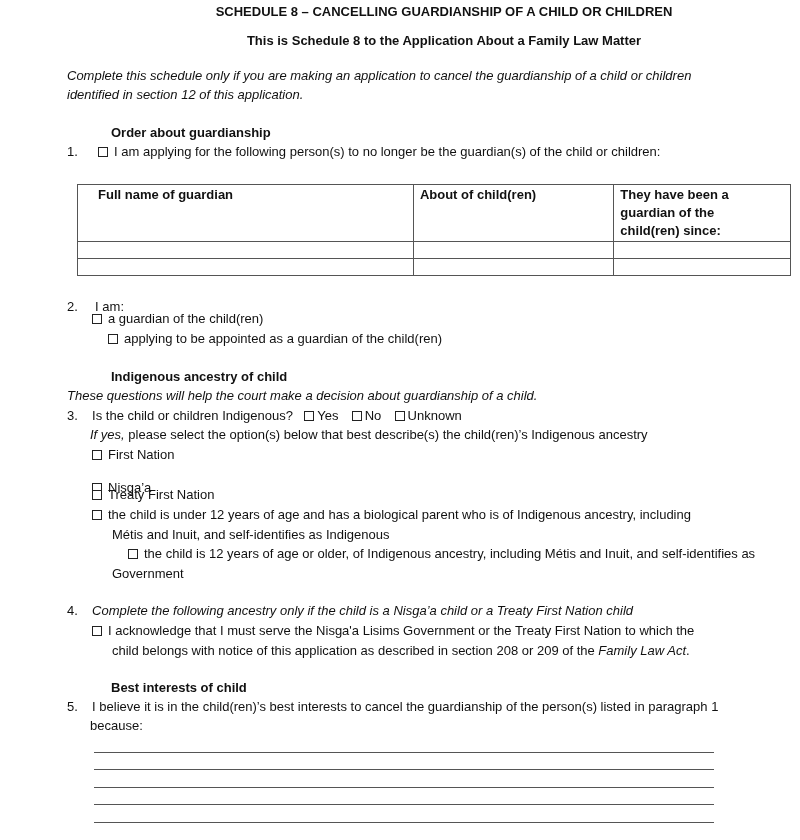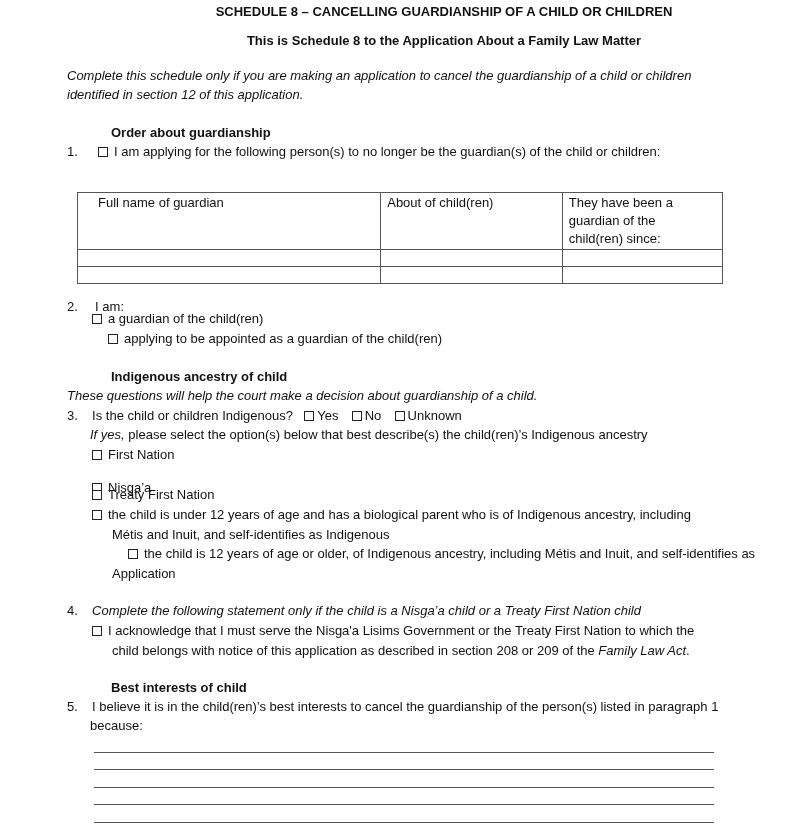--- a/index.html
+++ b/index.html
@@ -9,22 +9,22 @@
   }
   .abs { position: absolute; white-space: nowrap; }
   .b { font-weight: bold; margin-left: 44px; }
   .i { font-style: italic; text-align: center; }
   .center { left: 0; width: 800px; text-align: center; }
   .cb {
     display: inline-block; width: 10px; height: 10px; border: 1px solid #222;
     box-sizing: border-box; vertical-align: -1px; margin-right: 6px; background: #fff;
   }
   table.g {
-    position: absolute; left: 77px; top: 192px; width: 646px;
-    border-collapse: collapse; font-size: 13px;
+    position: absolute; left: 77px; top: 184px; width: 714px;
+    border-collapse: collapse; font-size: 13px; font-weight: bold;
   }
   table.g td { border: 1px solid #555; vertical-align: top; padding: 1px 6px 1px 6px; line-height: 18px; }
   table.g td.c1 { width: 283px; padding-left: 20px; }
   table.g td.c2 { width: 172px; }
   table.g td.c3 { width: 150px; }
   table.g tr.head td { height: 51px; }
   table.g tr.row td { height: 16px; padding: 0; }
   .line { position: absolute; left: 94px; width: 620px; height: 0; border-top: 1.5px solid #555; }
   u.g { text-decoration: underline; }
 </style>
@@ -106,26 +106,26 @@
 <div class="abs" style="left:92px; top:487px;">
   <span class="cb"></span><span>Treaty First Nation</span>
 </div>
 <div class="abs" style="left:92px; top:507px;">
   <span class="cb"></span><span>the child is under 12 years of age and has a biological parent who is of Indigenous ancestry, including</span>
 </div>
 <div class="abs" style="left:112px; top:527px;">Métis and Inuit, and self-identifies as Indigenous</div>
 <div class="abs" style="left:92px; top:546px;padding-left:36px;">
   <span class="cb"></span><span>the child is 12 years of age or older, of Indigenous ancestry, including Métis and Inuit, and self-identifies as</span>
 </div>
-<div class="abs" style="left:112px; top:566px;">Application</div>
+<div class="abs" style="left:112px; top:566px;">Government</div>
 
 <div class="abs" style="left:67px; top:603px;">
   <span>4.</span>
   <span style="display:inline-block; width:7px;"></span>
-  <span class="i"><span>Complete the following statement only if the child is a Nis</span><u class="g">g</u><span>a’a child or a Treaty First Nation child</span></span>
+  <span class="i"><span>Complete the following ancestry only if the child is a Nis</span><u class="g">g</u><span>a’a child or a Treaty First Nation child</span></span>
 </div>
 <div class="abs" style="left:92px; top:623px;">
   <span class="cb"></span><span>I acknowledge that I must serve the Nisga'a Lisims Government or the Treaty First Nation to which the</span>
 </div>
 <div class="abs" style="left:112px; top:643px;">
   <span>child belongs with notice of this application as described in section 208 or 209 of the </span><span class="i">Family Law Act</span><span>.</span>
 </div>
 
 <div class="abs b" style="left:67px; top:680px;">Best interests of child</div>
 <div class="abs" style="left:67px; top:699px;">

